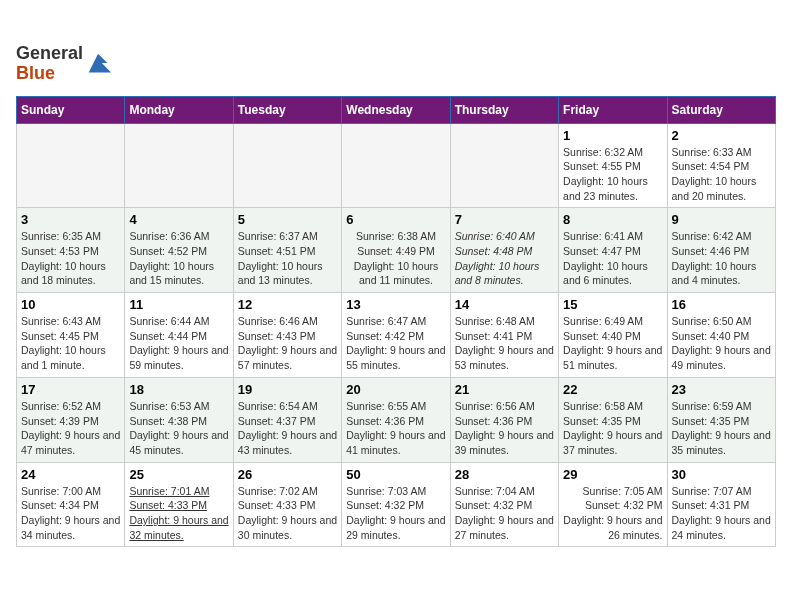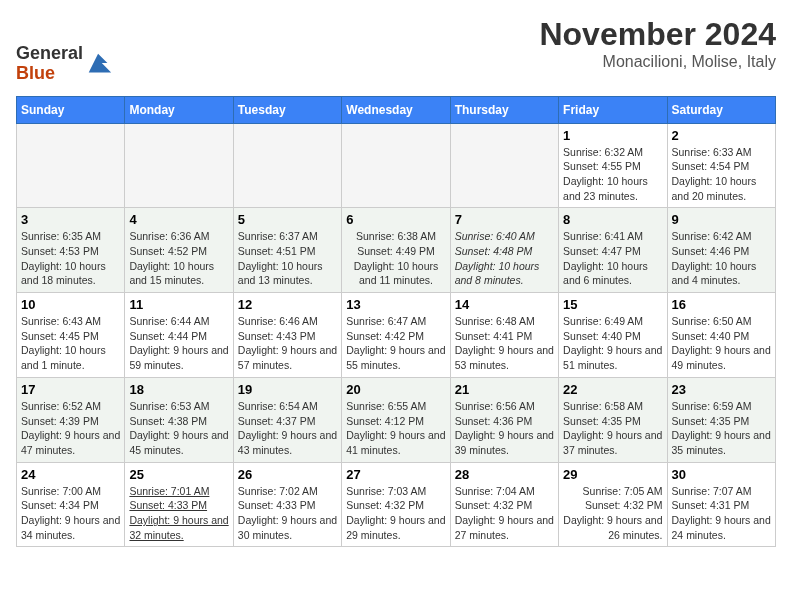--- a/index.html
+++ b/index.html
@@ -44,21 +44,21 @@
     .location {
       font-size: 16px;
       color: #555;
     }
     .calendar {
       width: 100%;
       border-collapse: collapse;
       font-size: 11px;
     }
     .calendar th {
-      background-color: #3b82f6;
+      background-color: #701a75;
       color: #fff;
       padding: 6px 4px;
       text-align: left;
       font-size: 12px;
       font-weight: bold;
       border: 1px solid #2e6db4;
     }
     .calendar td {
       border: 1px solid #ccc;
       vertical-align: top;
@@ -93,24 +93,20 @@
     <div>
       <div class="logo-text">
         <span class="general">General</span><br>
         <span class="blue">Blue</span>
       </div>
     </div>
     <svg class="logo-icon" viewBox="0 0 30 30">
       <polygon points="4,24 14,4 24,14 18,14 28,24" fill="#2e6db4"></polygon>
     </svg>
   </div>
-  <div class="title-block">
-    <div class="month-title">November 2024</div>
-    <div class="location">Monacilioni, Molise, Italy</div>
-  </div>
 </div>
 
 <table class="calendar">
   <thead>
     <tr>
     <th>Sunday</th>
         <th>Monday</th>
         <th>Tuesday</th>
         <th>Wednesday</th>
         <th>Thursday</th>
@@ -241,21 +237,21 @@
         </td>
         <td>
           <span class="day-number">19</span>
           <div class="day-info" style="white-space: pre-line;">Sunrise: 6:54 AM
 Sunset: 4:37 PM
 Daylight: 9 hours and 43 minutes.</div>
         </td>
         <td>
           <span class="day-number">20</span>
           <div class="day-info" style="white-space: pre-line;">Sunrise: 6:55 AM
-Sunset: 4:12 PM
+Sunset: 4:36 PM
 Daylight: 9 hours and 41 minutes.</div>
         </td>
         <td>
           <span class="day-number">21</span>
           <div class="day-info" style="white-space: pre-line;">Sunrise: 6:56 AM
 Sunset: 4:36 PM
 Daylight: 9 hours and 39 minutes.</div>
         </td>
         <td>
           <span class="day-number">22</span>
@@ -283,21 +279,21 @@
 Sunset: 4:33 PM
 Daylight: 9 hours and 32 minutes.</div>
         </td>
         <td>
           <span class="day-number">26</span>
           <div class="day-info" style="white-space: pre-line;">Sunrise: 7:02 AM
 Sunset: 4:33 PM
 Daylight: 9 hours and 30 minutes.</div>
         </td>
         <td>
-          <span class="day-number">27</span>
+          <span class="day-number">50</span>
           <div class="day-info" style="white-space: pre-line;">Sunrise: 7:03 AM
 Sunset: 4:32 PM
 Daylight: 9 hours and 29 minutes.</div>
         </td>
         <td>
           <span class="day-number">28</span>
           <div class="day-info" style="white-space: pre-line;">Sunrise: 7:04 AM
 Sunset: 4:32 PM
 Daylight: 9 hours and 27 minutes.</div>
         </td>

